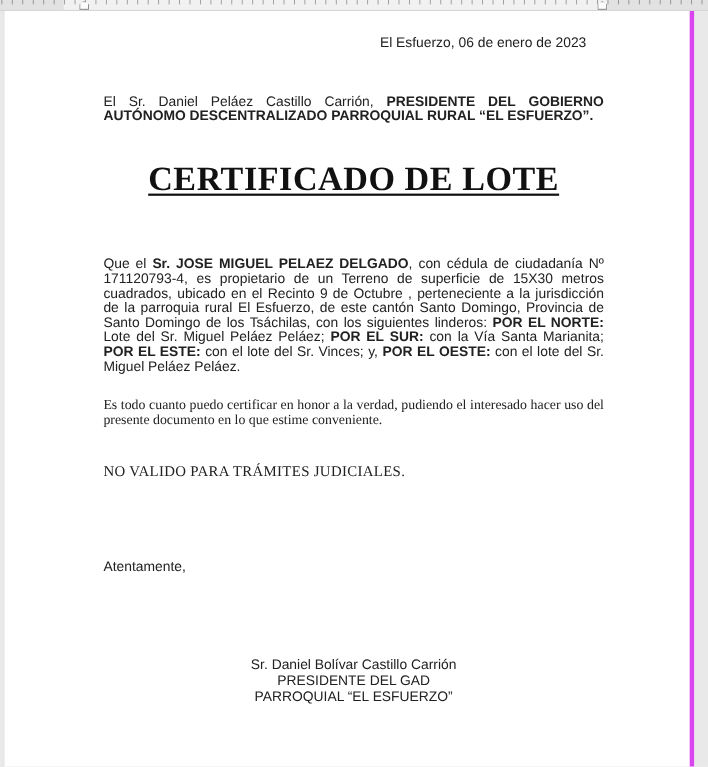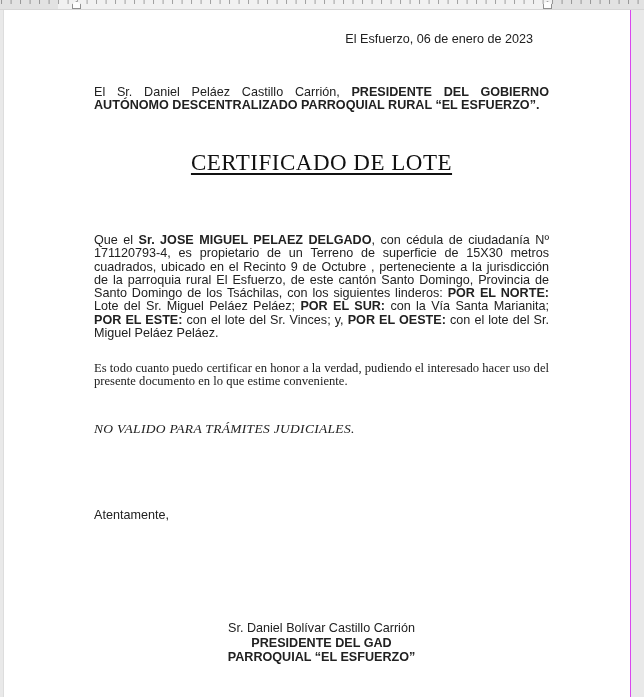--- a/index.html
+++ b/index.html
@@ -47,57 +47,56 @@
   }
   .indent-left  { top: 1px; left: 72px; }
   .indent-right { top: 1px; left: 543px; }
 
   
   .page {
     position: absolute;
     top: 10px; left: 3px;
     width: 628px; height: 687px;
     background: #ffffff;
-    border-right: 1px solid #d946ef;
+    border-right: 4px solid #d946ef;
     border-left: 1px solid #dddddd;
     box-sizing: border-box;
     color: #212121;
   }
   .col {
     position: absolute;
     left: 90px;
     width: 455px;
     font-size: 12.6px;
     line-height: 13.3px;
   }
   .date-line   { top: 23px; text-align: right; padding-right: 16px; box-sizing: border-box; }
   .intro       { top: 76px; text-align: justify; font-weight: normal; }
   .doc-title   { top: 146px; text-align: center; }
   .doc-title span {
     font-family: "Liberation Serif", serif;
-    font-weight: normal;
-    font-size: 23px;
+    font-weight: bold;
+    font-size: 31px;
     letter-spacing: 0.5px;
     text-decoration: underline;
     text-underline-offset: 3px;
     text-decoration-thickness: 2px;
     color: #111;
   }
   .body-par    { top: 224px; text-align: justify; }
   .closing     { top: 352px; text-align: justify; font-family: Liberation Serif, serif; }
   .disclaimer  {
     top: 412px;
     font-family: "Liberation Serif", serif;
-    font-style: italic;
     font-size: 13.5px;
     letter-spacing: 0.3px;
   }
   .salutation  { top: 499px; text-align: left; }
-  .signature   { top: 611px; text-align: center; line-height: 14.5px; }
-  .sig-bold    { font-weight: bold; }
+  .signature   { top: 587px; text-align: center; line-height: 14.5px; }
+  .sig-bold    { font-weight: normal; }
   b, .run-b { font-weight: bold; }
 </style>
 </head>
 <body>
 
 <div class="stage">
 
   <div class="ruler">
     <div class="ruler-shade-left"></div>
     <div class="ruler-shade-right"></div>

